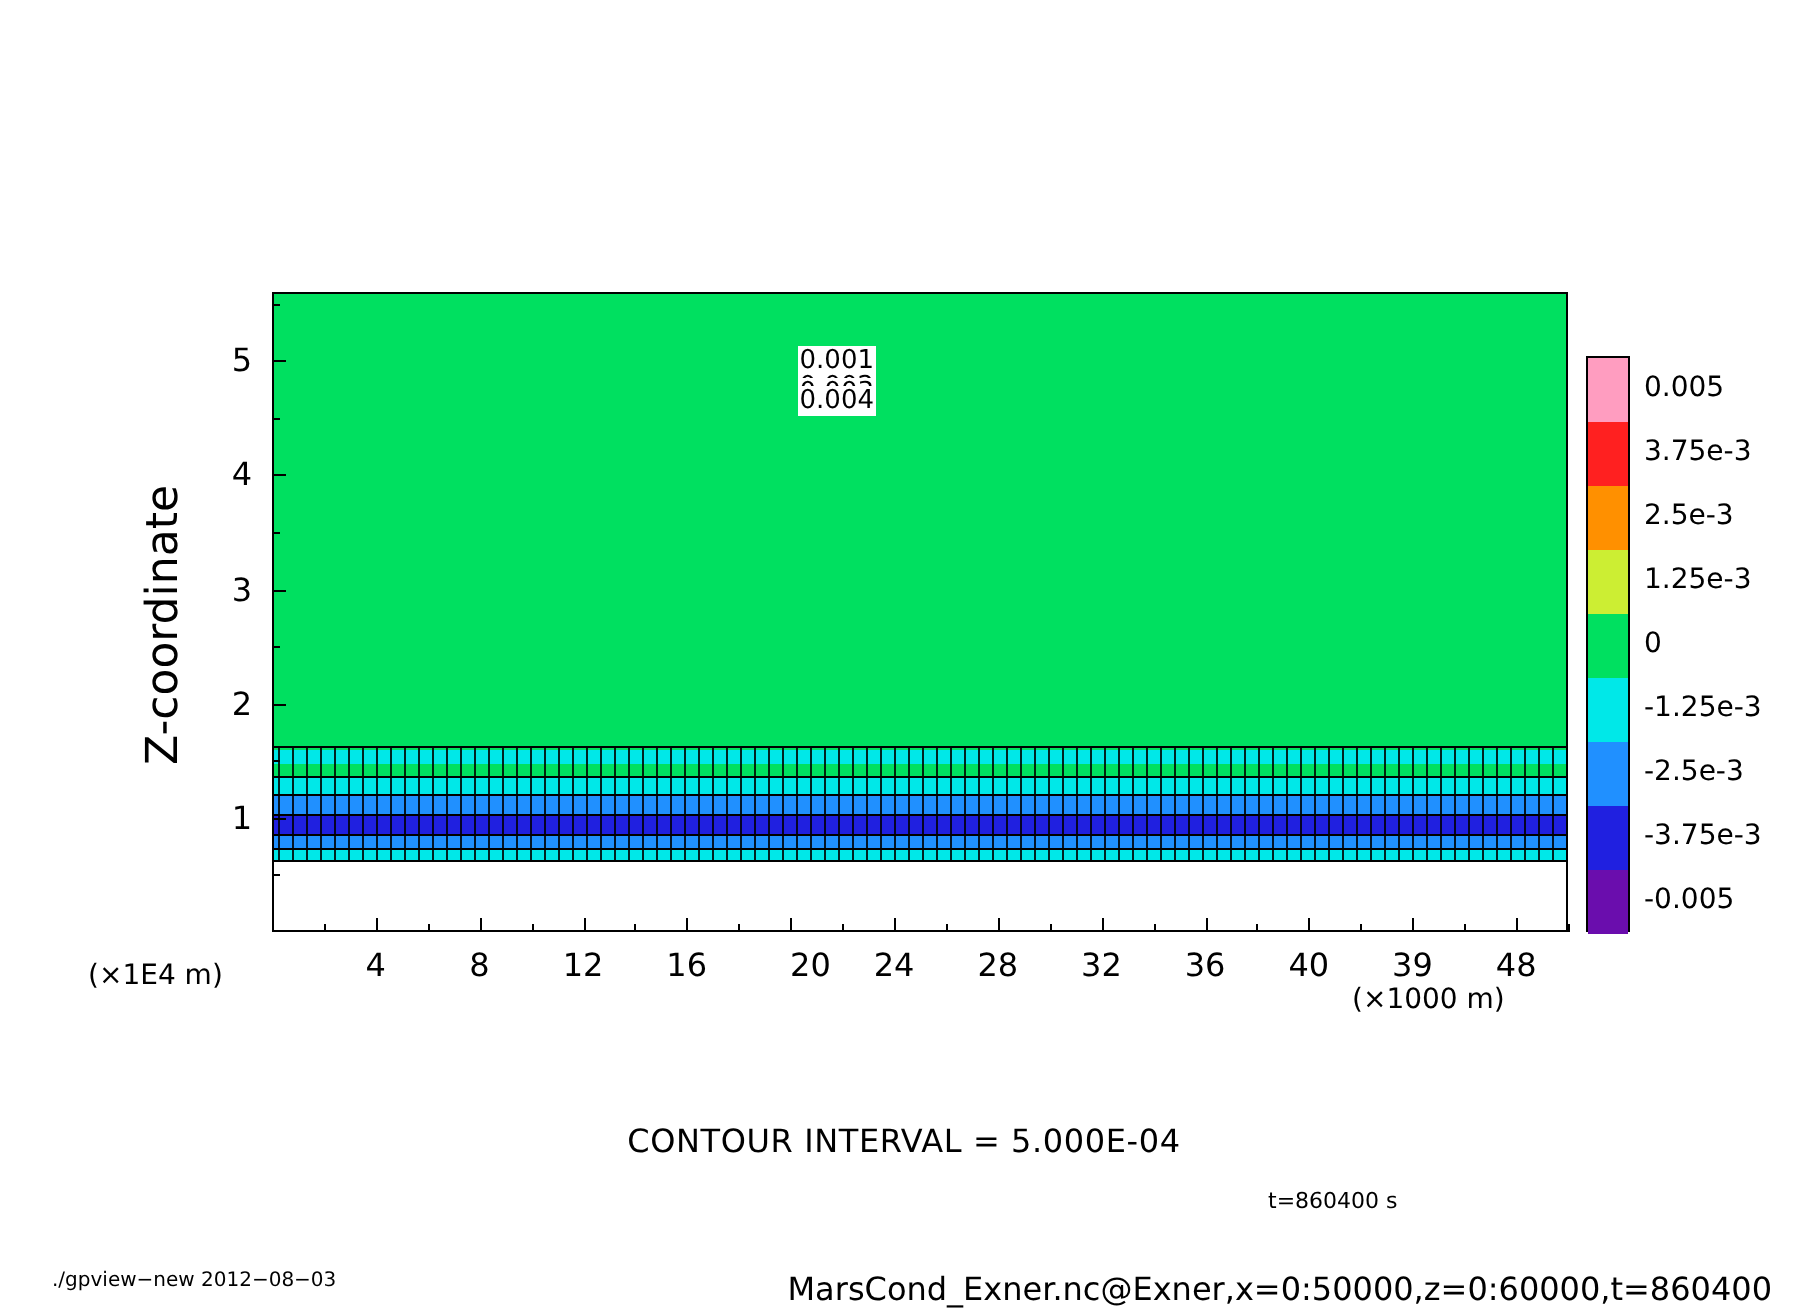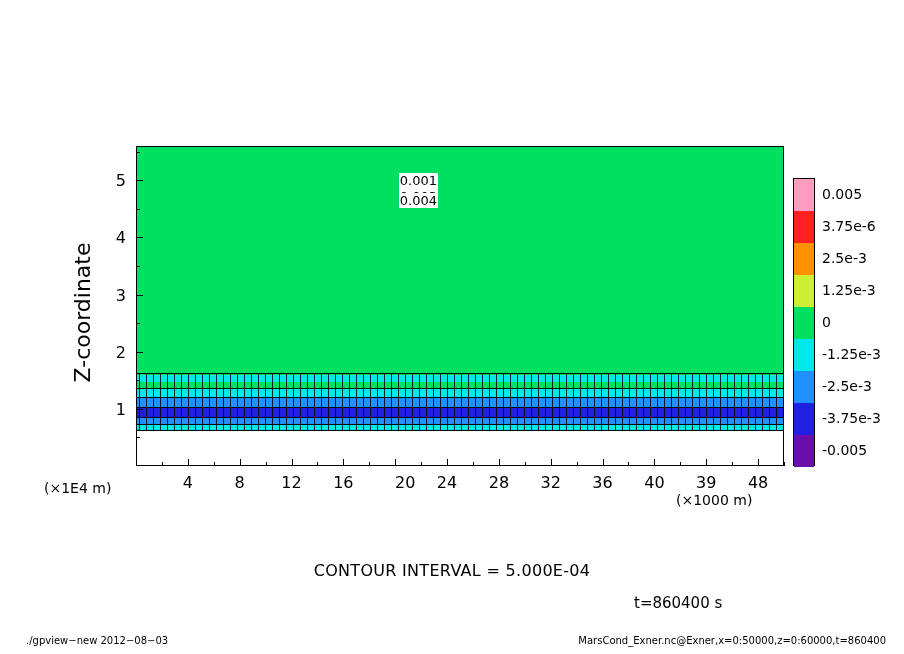--- a/index.html
+++ b/index.html
@@ -136,31 +136,31 @@
     left: 0;
     top: 561px;
     width: 904px;
     text-align: center;
     font-size: 16px;
     letter-spacing: 0.3px;
   }
   #time-label {
     left: 634px;
     top: 594px;
-    font-size: 15px;
+    font-size: 11px;
   }
   #credit-left {
     left: 26px;
     top: 635px;
     font-size: 10px;
   }
   #credit-right {
     right: 18px;
     top: 635px;
-    font-size: 10px;
+    font-size: 16px;
     text-align: right;
   }
 </style>
 </head>
 <body>
 
 <div id="root">
 
 
   <div class="abs" id="plot-frame">
@@ -368,21 +368,21 @@
       <div class="cb-cell" style="height: 32px; background: rgb(255, 144, 0);"></div>
       <div class="cb-cell" style="height: 32px; background: rgb(204, 238, 51);"></div>
       <div class="cb-cell" style="height: 32px; background: rgb(0, 224, 96);"></div>
       <div class="cb-cell" style="height: 32px; background: rgb(0, 232, 232);"></div>
       <div class="cb-cell" style="height: 32px; background: rgb(32, 144, 255);"></div>
       <div class="cb-cell" style="height: 32px; background: rgb(32, 32, 224);"></div>
       <div class="cb-cell" style="height: 32px; background: rgb(106, 13, 173);"></div>
     </div>
   <div class="abs" id="colorbar-labels" style="left:0;top:0;width:808px;height:654px;">
       <div class="cb-label" style="top: 194px;">0.005</div>
-      <div class="cb-label" style="top: 226px;">3.75e-6</div>
+      <div class="cb-label" style="top: 226px;">3.75e-3</div>
       <div class="cb-label" style="top: 258px;">2.5e-3</div>
       <div class="cb-label" style="top: 290px;">1.25e-3</div>
       <div class="cb-label" style="top: 322px;">0</div>
       <div class="cb-label" style="top: 354px;">-1.25e-3</div>
       <div class="cb-label" style="top: 386px;">-2.5e-3</div>
       <div class="cb-label" style="top: 418px;">-3.75e-3</div>
       <div class="cb-label" style="top: 450px;">-0.005</div>
     </div>
 
   <div class="abs" id="contour-interval">CONTOUR INTERVAL = 5.000E-04</div>

